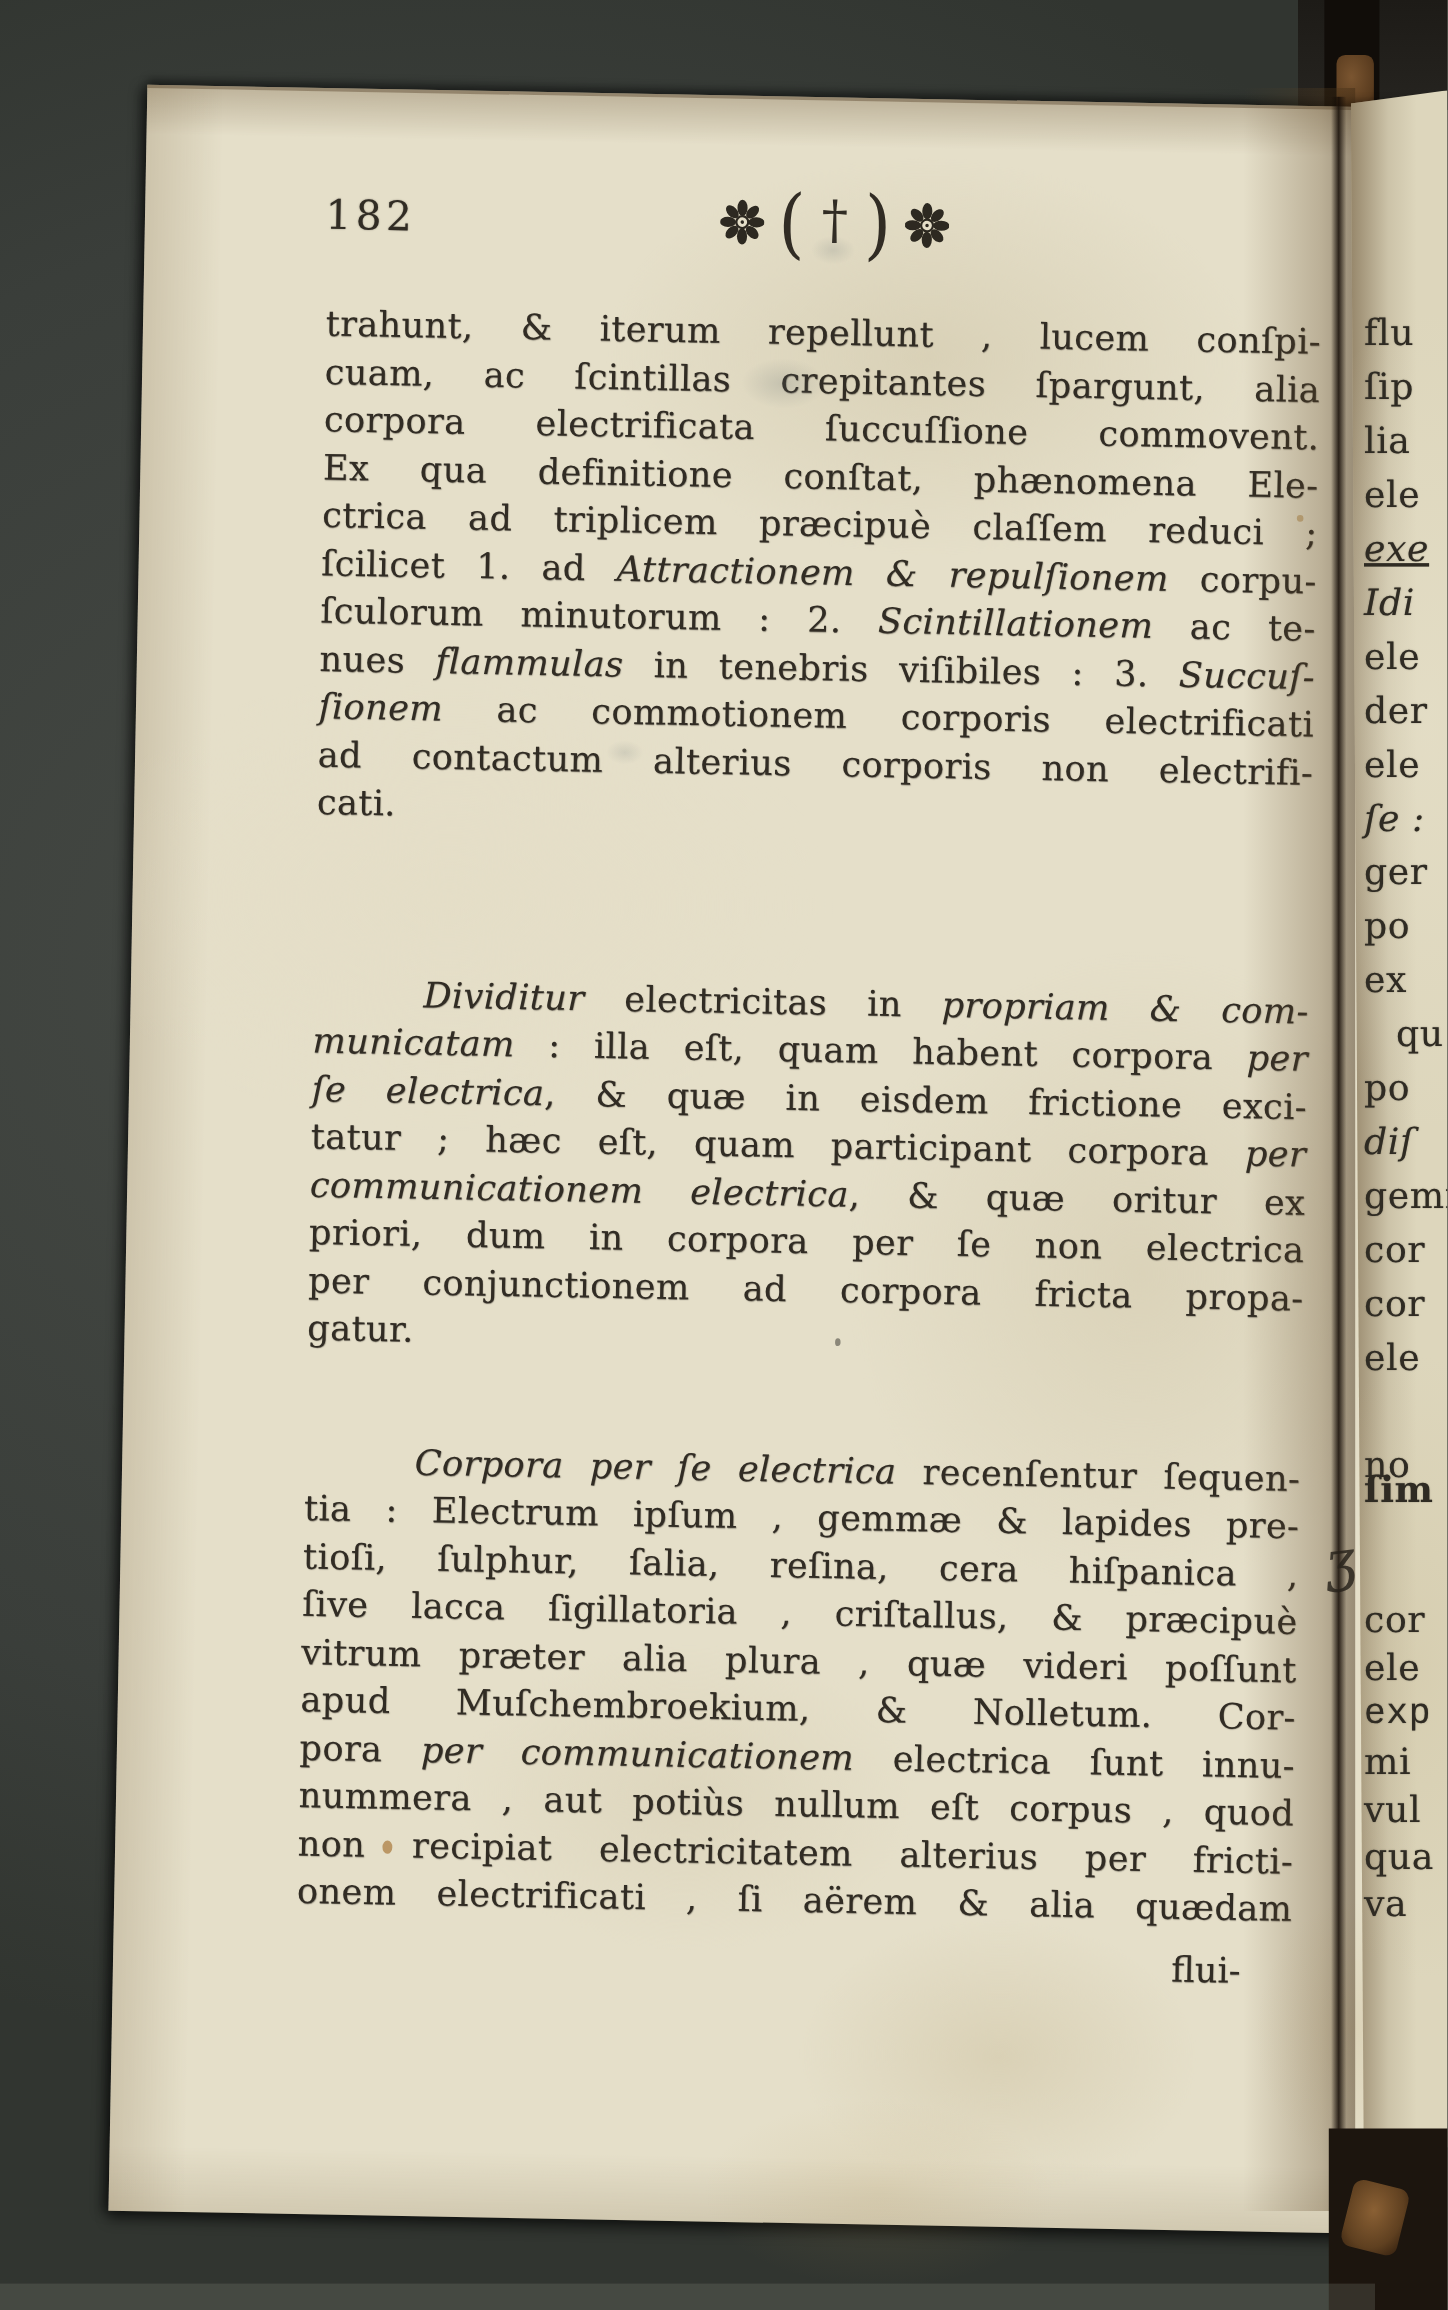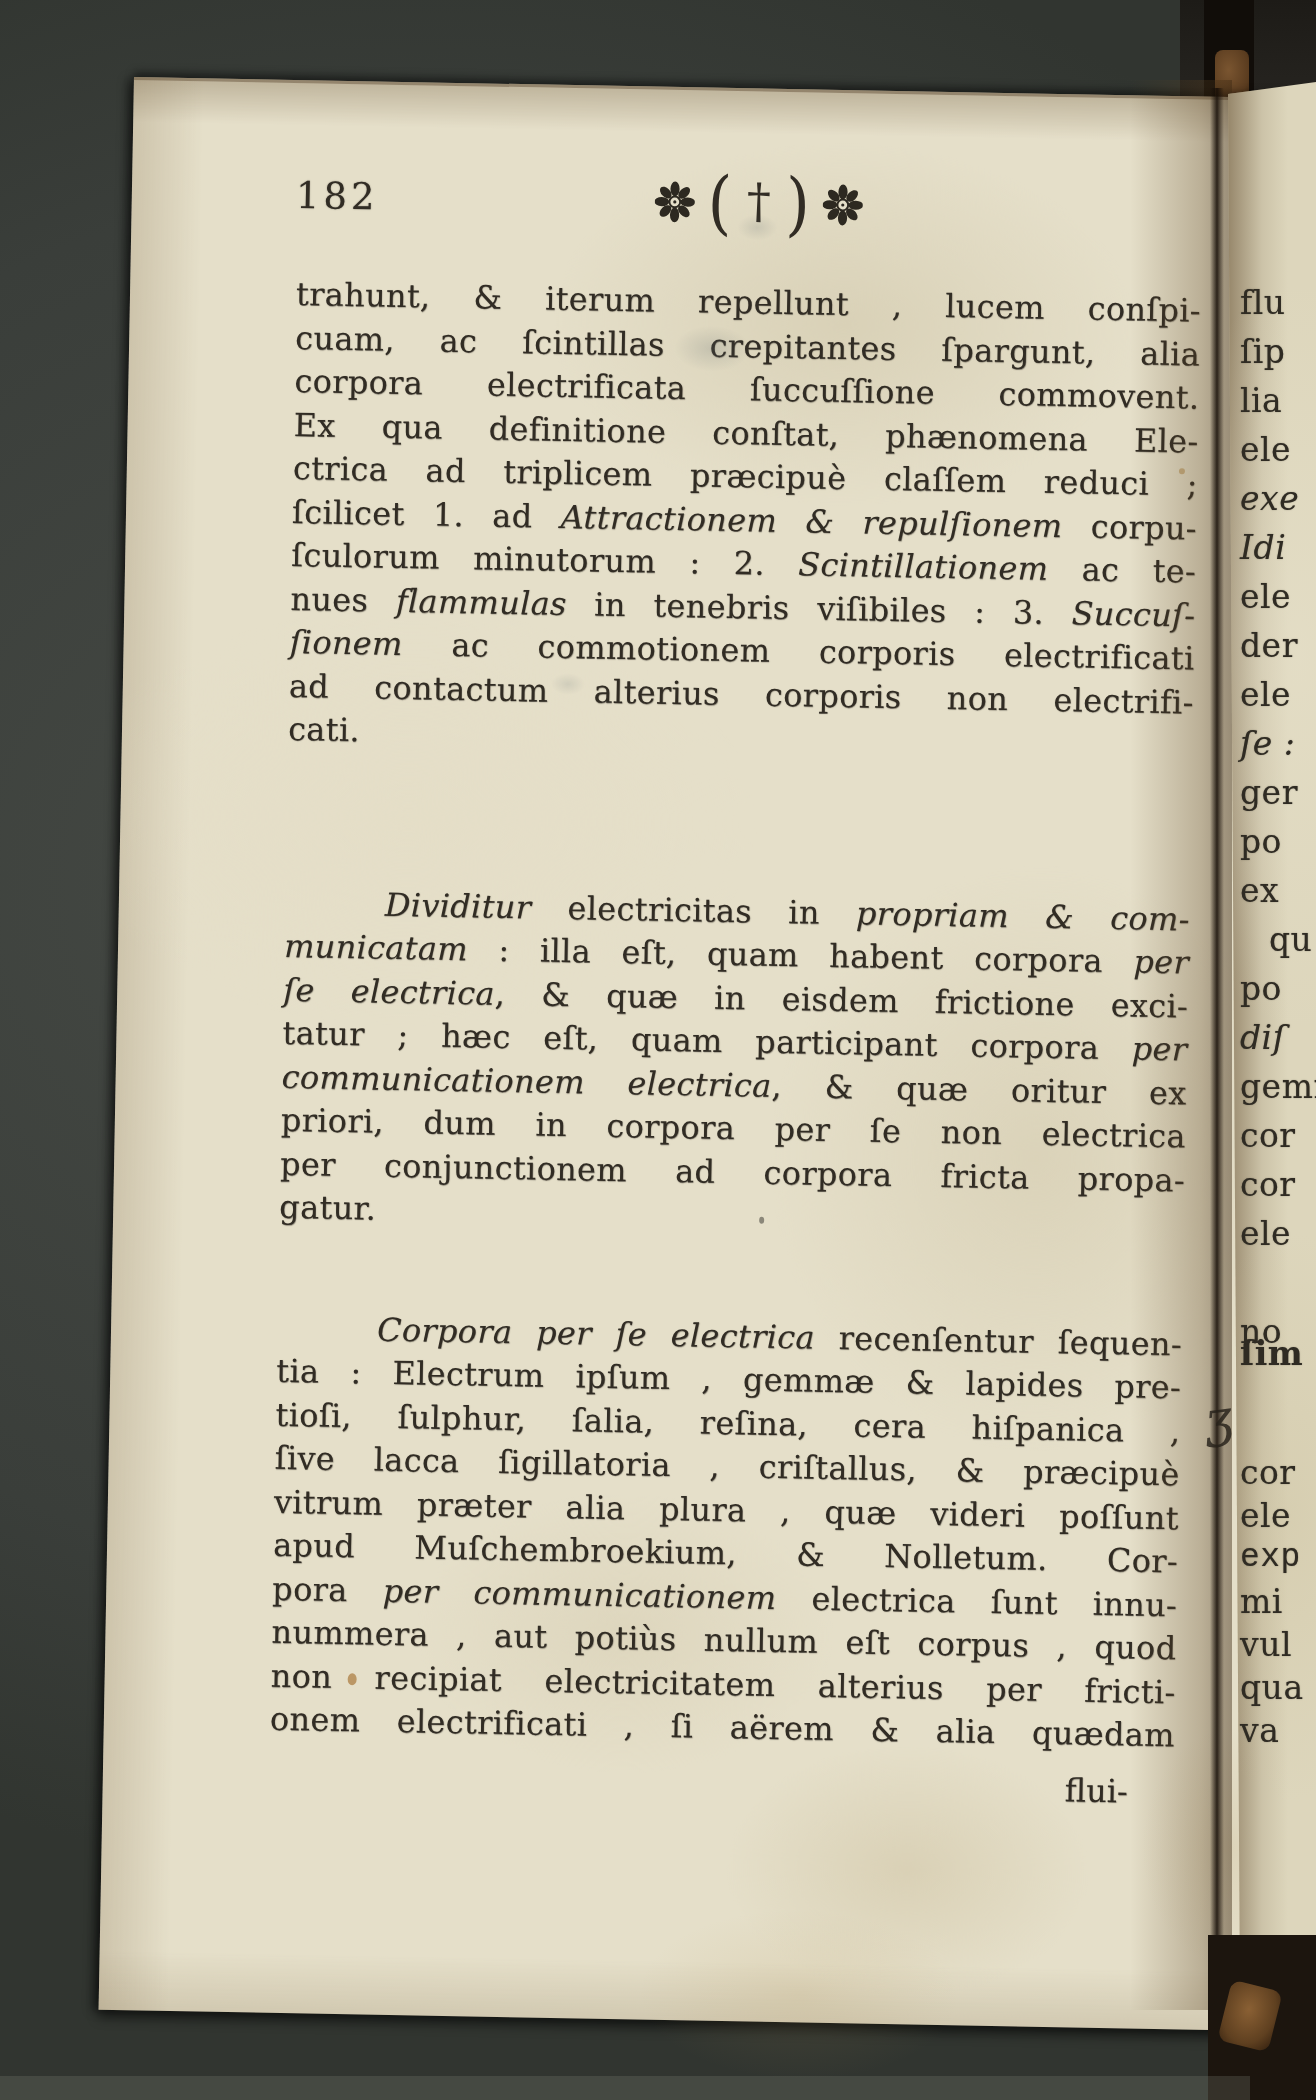--- a/index.html
+++ b/index.html
@@ -198,21 +198,21 @@
   </div>
 
   <div class="gutter-shade"></div>
   <div class="gutter-line"></div>
 
   <div class="right-page" id="right-page">
       <span class="frag" style="top: 201px;">flu</span>
       <span class="frag" style="top: 250px;">ſip</span>
       <span class="frag" style="top: 299px;">lia</span>
       <span class="frag" style="top: 348px;">ele</span>
-      <span class="frag it" style="top: 397px;">exe</span>
+      <span class="frag it" style="top: 397px; text-decoration: underline;">exe</span>
       <span class="frag it" style="top: 446px;">Idi</span>
       <span class="frag" style="top: 495px;">ele</span>
       <span class="frag" style="top: 544px;">der</span>
       <span class="frag" style="top: 593px;">ele</span>
       <span class="frag" style="top: 642px; font-style: italic;">ſe :</span>
       <span class="frag" style="top: 691px;">ger</span>
       <span class="frag" style="top: 740px;">po</span>
       <span class="frag" style="top: 789px;">ex</span>
       <span class="frag" style="top: 838px; margin-left: 29px;">qu</span>
       <span class="frag" style="top: 887px;">po</span>

